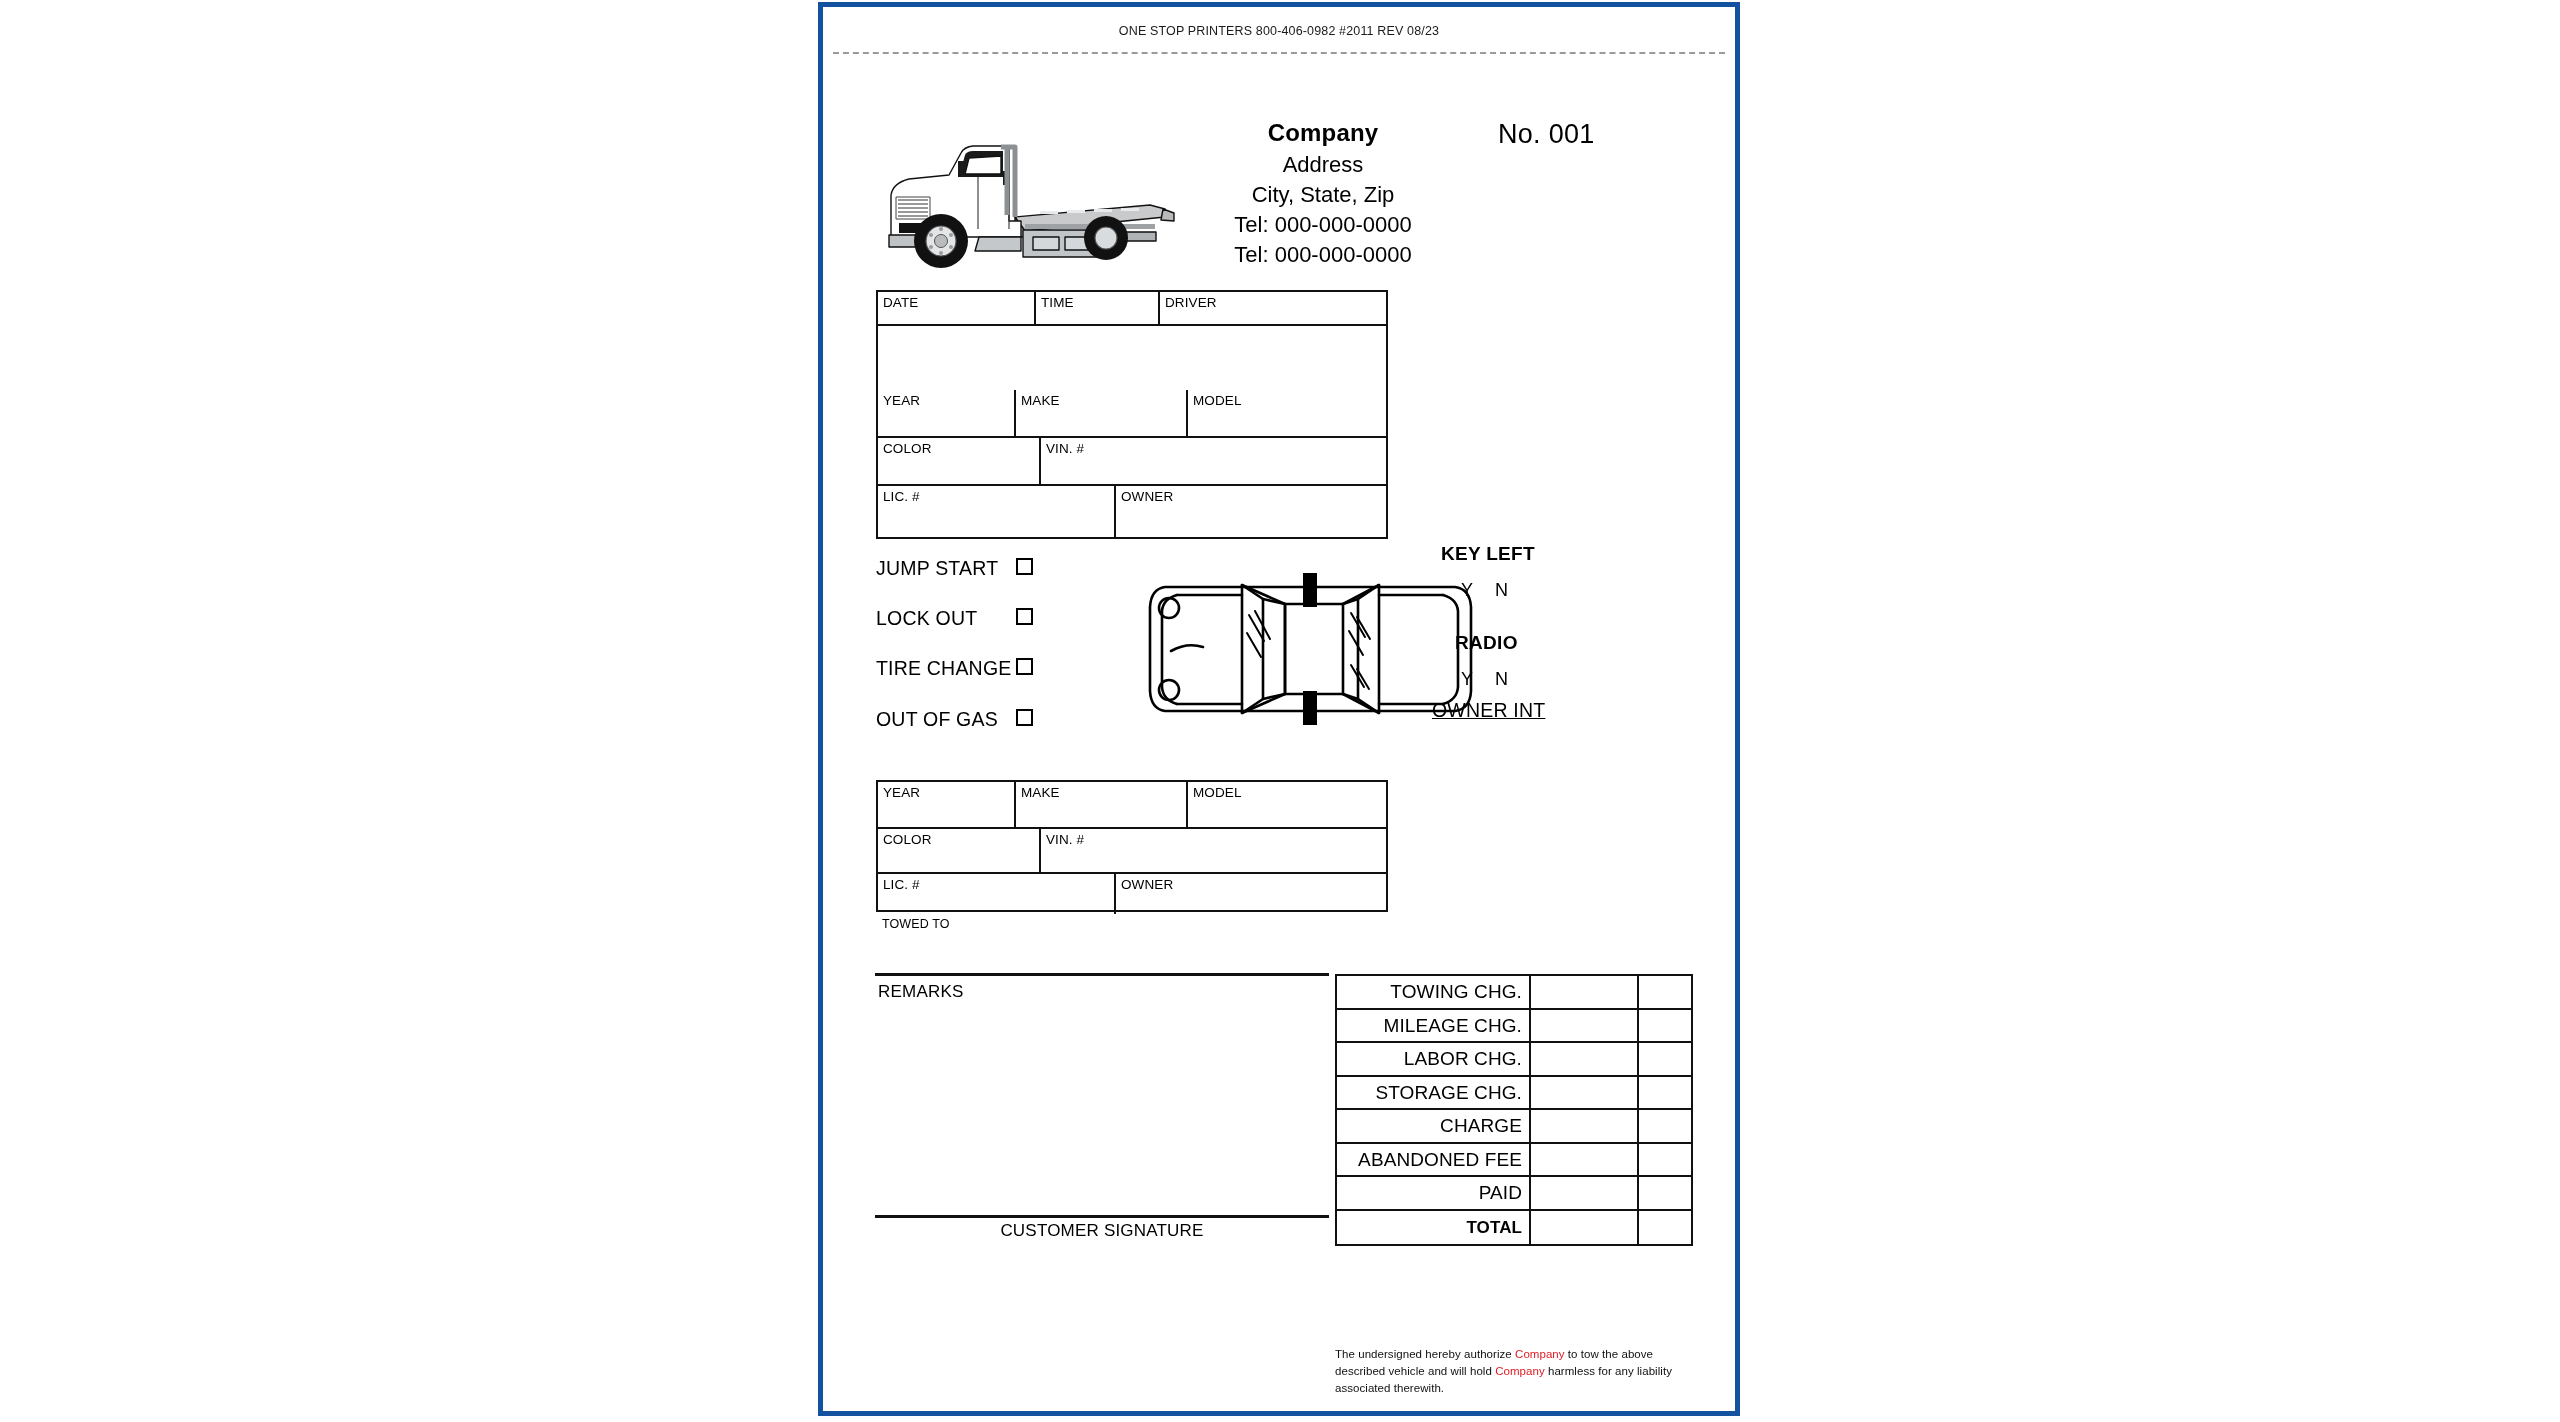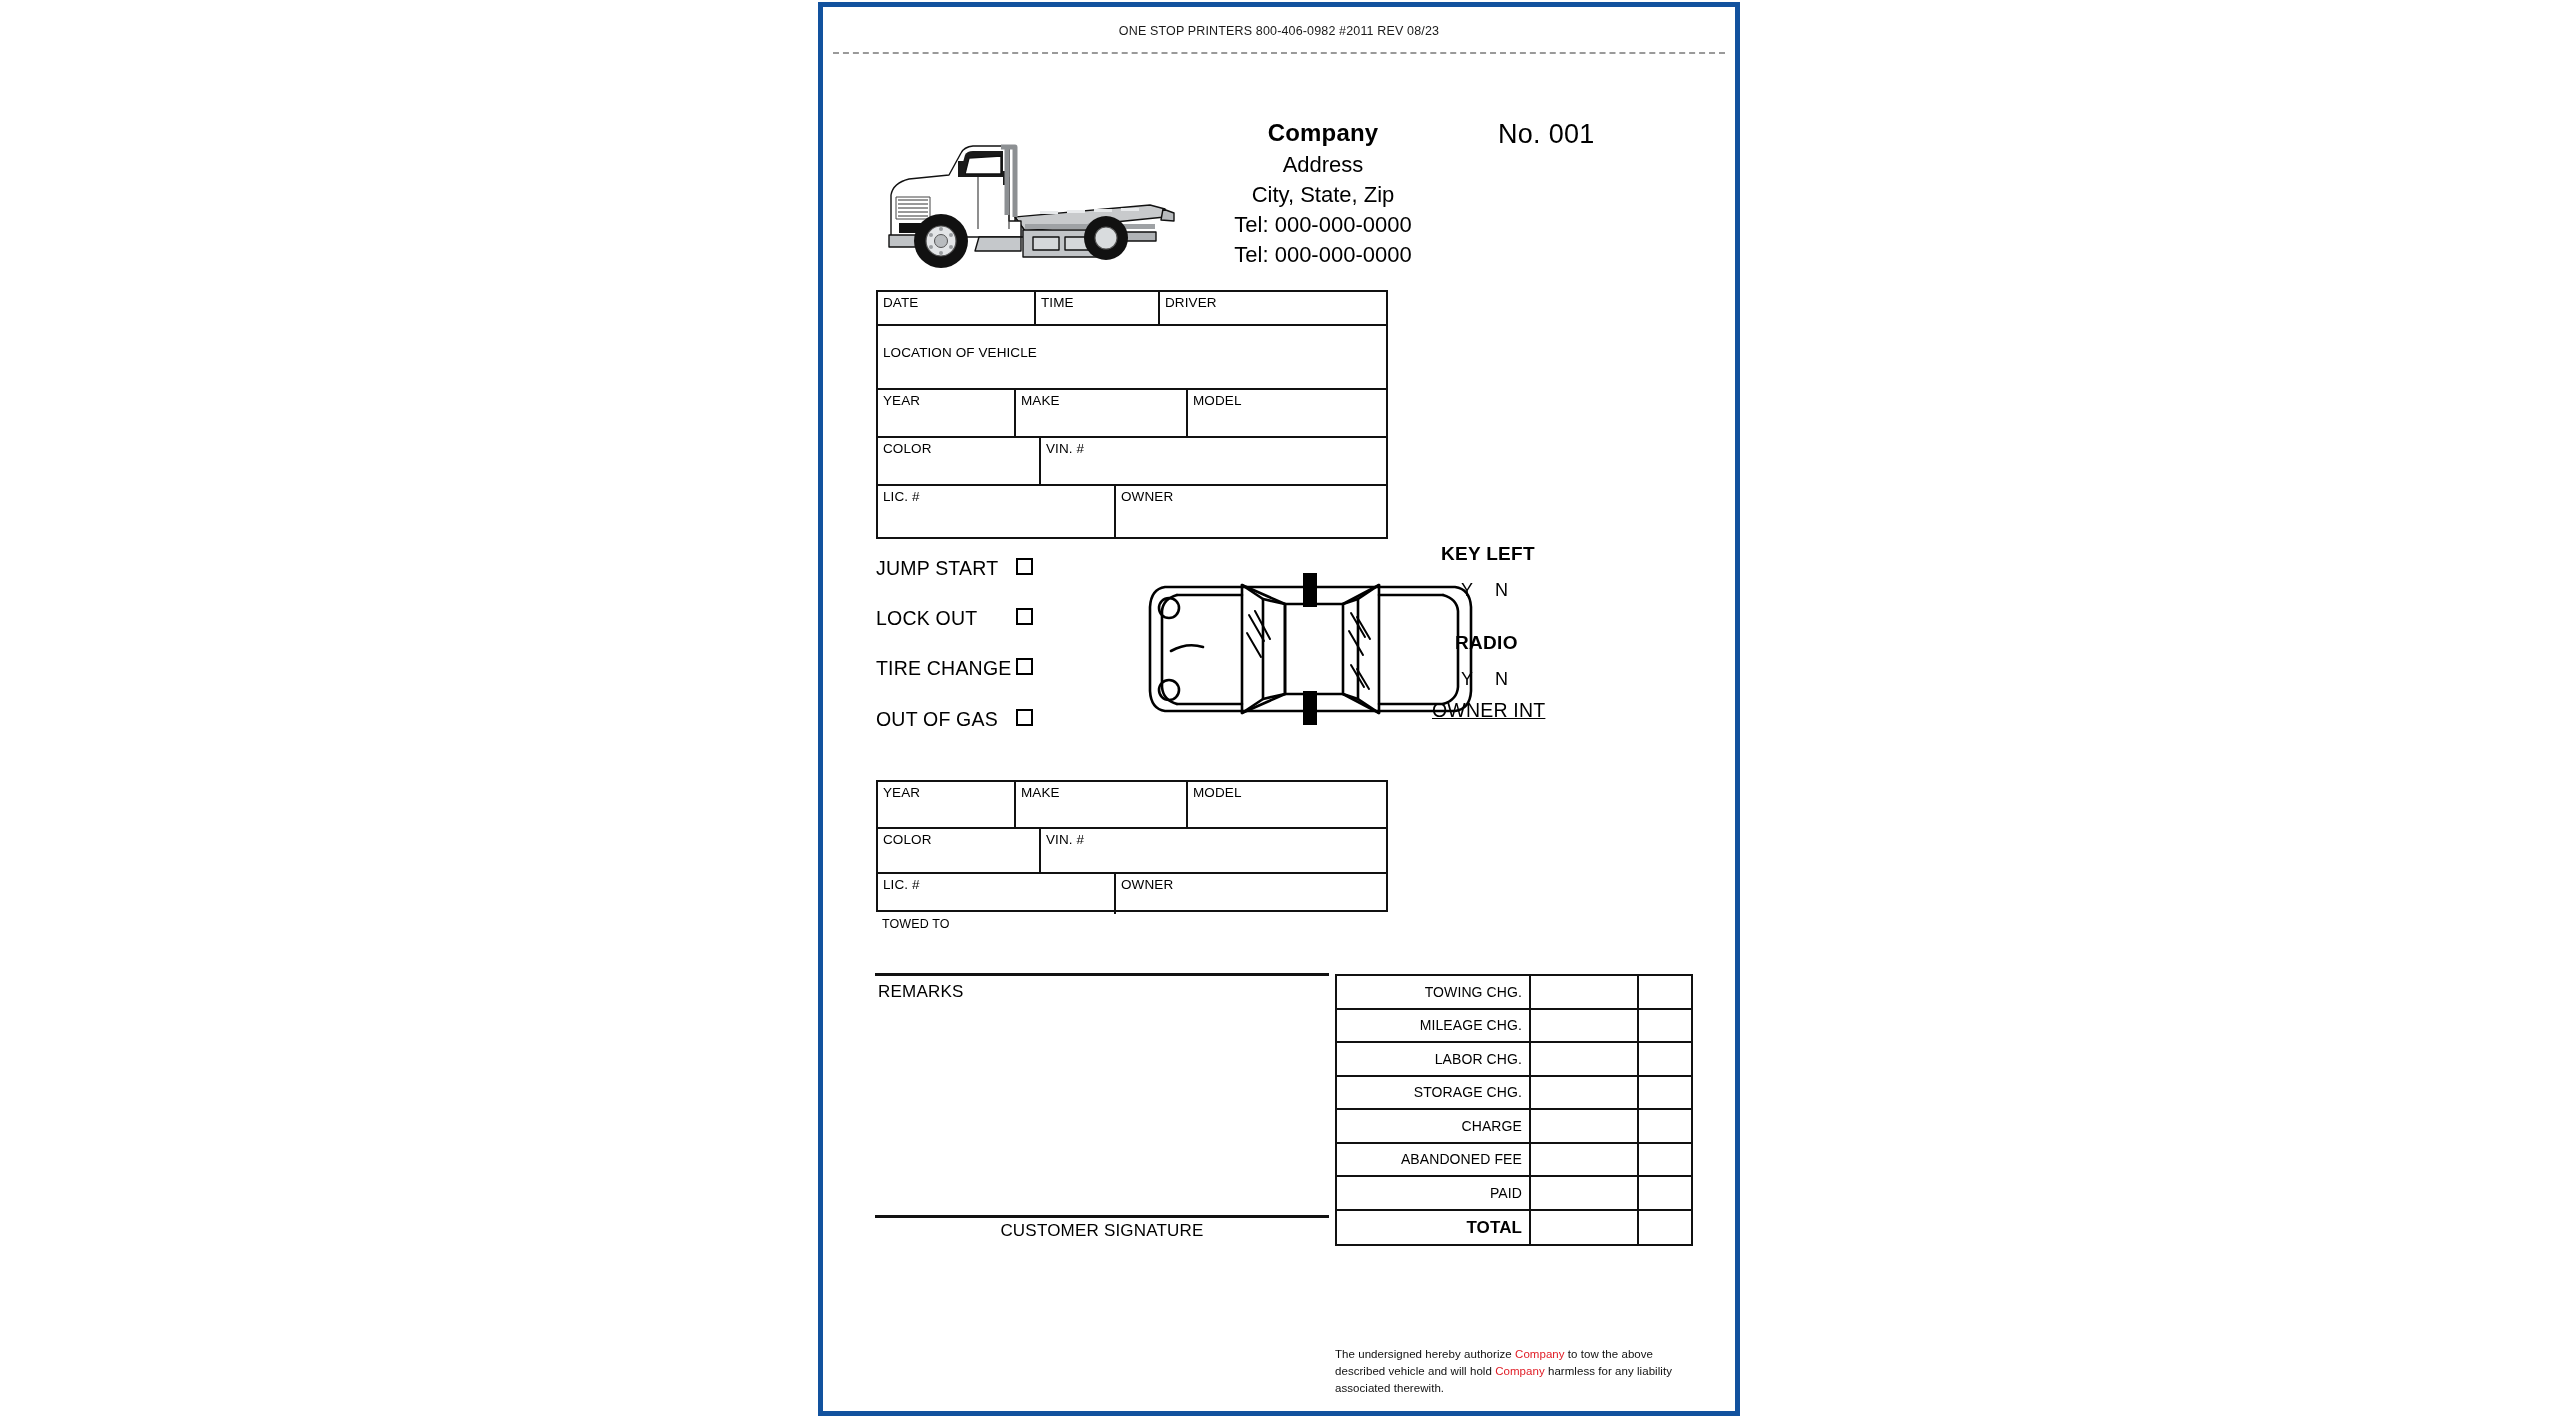--- a/index.html
+++ b/index.html
@@ -69,21 +69,21 @@
   .sig-label{position:absolute;left:52px;top:1214px;width:454px;text-align:center;
              font-size:17px;letter-spacing:.2px;}
 
   
   #charges{position:absolute;left:512px;top:967px;width:358px;
            border:2px solid #111;box-sizing:border-box;}
   .chg-row{display:flex;border-bottom:2px solid #111;height:33.5px;box-sizing:border-box;}
   .chg-row.last{border-bottom:none;}
   .chg-name{width:194px;border-right:2px solid #111;box-sizing:border-box;
             display:flex;align-items:center;justify-content:flex-end;
-            padding-right:7px;font-size:14px;letter-spacing:.1px;
+            padding-right:7px;font-size:19px;letter-spacing:.1px;
             line-height:1.02;text-align:right;}
   .chg-name.bold{font-weight:bold;font-size:17px;}
   .chg-dollars{flex:1;border-right:2px solid #111;box-sizing:border-box;}
   .chg-cents{width:52px;box-sizing:border-box;}
 
   
   .disclaimer{position:absolute;left:512px;top:1339px;width:360px;
               font-size:11.5px;line-height:1.46;letter-spacing:.05px;color:#111;}
   .redco{color:#e01b24;}
 </style>
@@ -177,25 +177,20 @@
           <span class="glabel">DATE</span>
         </div>
         <div class="gcell" style="left:158px;width:124px;">
           <span class="glabel">TIME</span>
         </div>
         <div class="gcell endcap" style="left:282px;width:230px;">
           <span class="glabel">DRIVER</span>
         </div>
       </div>
 
-      <div class="grow" style="top:50px;height:48px;">
-        <div class="gcell endcap" style="left:0;width:512px;">
-          <span class="glabel">LOCATION OF VEHICLE</span>
-        </div>
-      </div>
 
       <div class="grow" style="top:98px;height:48px;">
         <div class="gcell" style="left:0;width:138px;">
           <span class="glabel">YEAR</span>
         </div>
         <div class="gcell" style="left:138px;width:172px;">
           <span class="glabel">MAKE</span>
         </div>
         <div class="gcell endcap" style="left:310px;width:202px;">
           <span class="glabel">MODEL</span>

